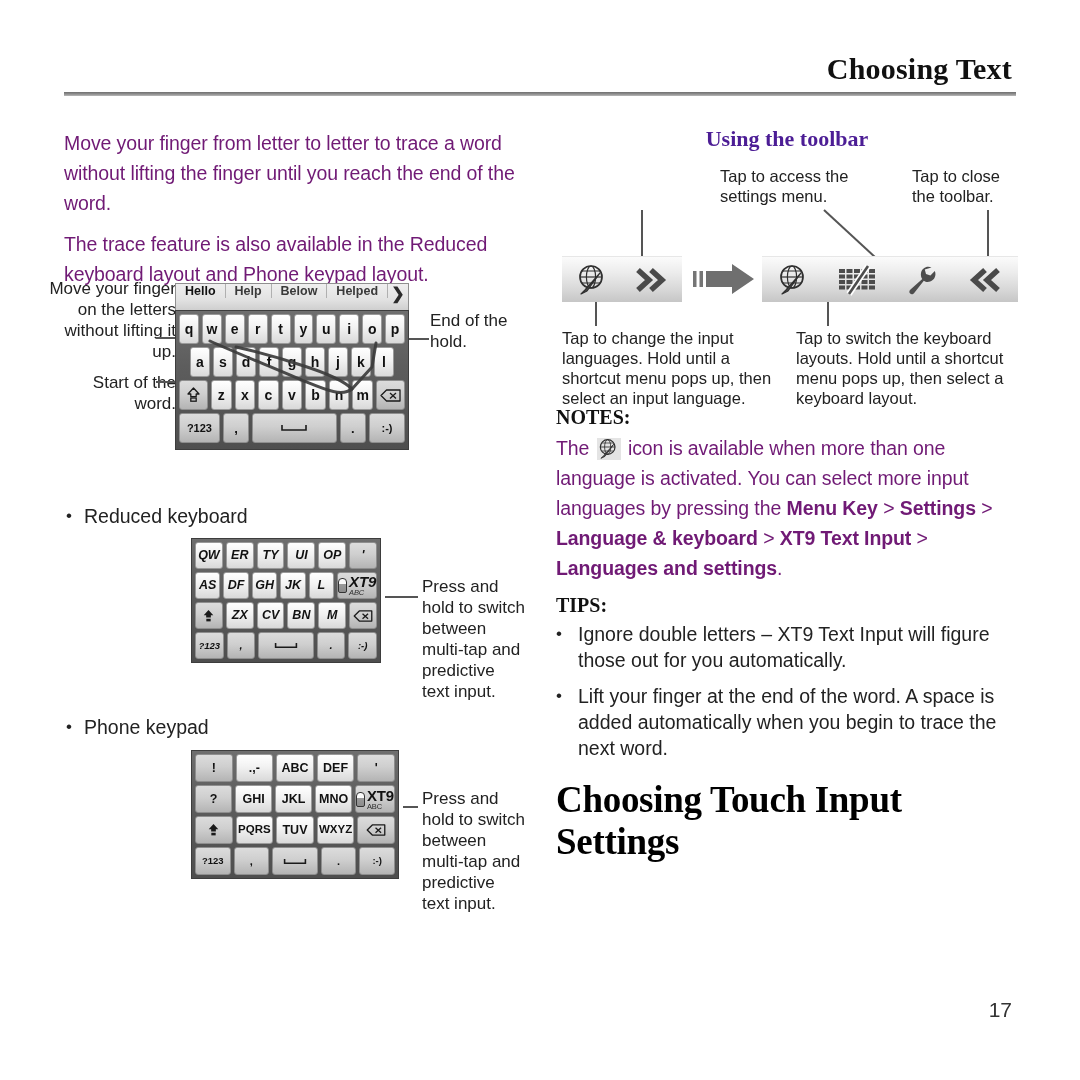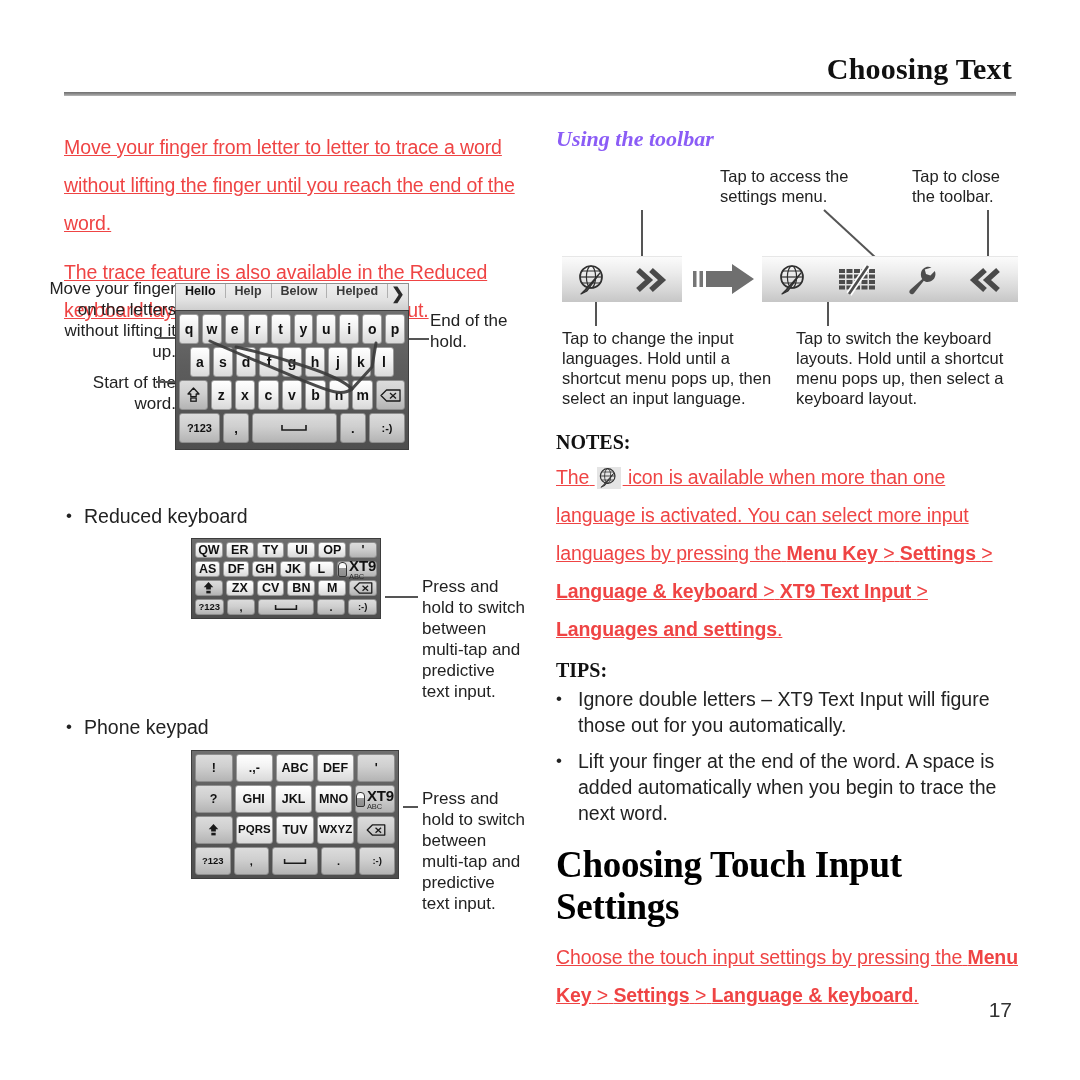--- a/index.html
+++ b/index.html
@@ -49,25 +49,24 @@
   }
   .col-right {
     position: absolute;
     left: 556px;
     top: 126px;
     width: 462px;
   }
 
   .body-p {
     font-size: 19.5px;
-    line-height: 38px;
+    line-height: 30px;
     margin: 0 0 11px 0;
-    color: #ef4444;
+    color: #701a75;
     letter-spacing: -0.1px;
-    text-decoration: underline;
   }
   .body-p b { font-weight: bold; }
 
   .bullet-row {
     display: flex;
     align-items: flex-start;
     font-size: 19.5px;
     line-height: 26px;
     color: #222;
     margin: 0 0 6px 0;
@@ -165,21 +164,21 @@
     color: #222;
   }
   .anno.right-al { text-align: right; }
   .leader {
     position: absolute;
     background: #555;
   }
 
   
   #reduced-wrap { position: absolute; left: 191px; top: 538px; width: 190px; }
-  #reduced-wrap .key { height: 16px; font-size: 12.5px; }
+  #reduced-wrap .key { height: 27px; font-size: 12.5px; font-style: italic; }
 
   
   #phone-wrap { position: absolute; left: 191px; top: 750px; width: 208px; }
   #phone-wrap .key { height: 28px; font-size: 12.5px; }
 
   .xt9-key {
     display: flex;
     align-items: center;
     gap: 2px;
     justify-content: center;
@@ -191,25 +190,25 @@
     background: linear-gradient(to bottom, #fafafa 0%, #fafafa 40%, #9a9a9a 41%, #8c8c8c 100%);
     flex: 0 0 7px;
   }
   .xt9-txt { line-height: 1; text-align: left; }
   .xt9-txt .t1 { font-size: 15px; font-weight: bold; display: block; letter-spacing: -0.2px; }
   .xt9-txt .t2 { font-size: 7.5px; font-weight: normal; display: block; color: #2c2c2c; letter-spacing: -0.2px; }
 
   
   .sub-head {
     font-family: "Liberation Serif", serif;
-    font-style: italic;
     font-weight: bold;
     font-size: 22px;
-    color: #8b5cf6;
+    color: #4c1d95;
     margin: 0 0 14px 0;
+    text-align: center;
   }
   .toolbar-fig { position: relative; height: 220px; }
   .tb-caption {
     position: absolute;
     font-size: 16.5px;
     line-height: 20px;
     color: #222;
   }
   .tb-bar {
     position: absolute;
@@ -611,21 +610,21 @@
       </svg>
 
       <div class="tb-caption" style="left:6px; top:162px; width:212px;">
         <span>Tap to change the input languages. Hold until a shortcut menu pops up, then select an input language.</span>
       </div>
       <div class="tb-caption" style="left:240px; top:162px; width:222px;">
         <span>Tap to switch the keyboard layouts. Hold until a shortcut menu pops up, then select a keyboard layout.</span>
       </div>
     </div>
 
-    <div class="section-label" style="margin-top:45px;">NOTES:</div>
+    <div class="section-label" style="margin-top:20px;">NOTES:</div>
     <p class="body-p">
       <span>The</span>
       <span class="inline-globe">
         <svg width="24" height="22" viewBox="0 0 36 32" style="position:absolute;left:0;top:0;" aria-hidden="true">
           <ellipse cx="16" cy="13" rx="11" ry="11" fill="none" stroke="#2f2f2f" stroke-width="1.8"></ellipse>
           <ellipse cx="16" cy="13" rx="4.6" ry="11" fill="none" stroke="#2f2f2f" stroke-width="1.3"></ellipse>
           <line x1="5" y1="13" x2="27" y2="13" stroke="#2f2f2f" stroke-width="1.3"></line>
           <line x1="7" y1="7" x2="25" y2="7" stroke="#2f2f2f" stroke-width="1.1"></line>
           <line x1="7" y1="19" x2="25" y2="19" stroke="#2f2f2f" stroke-width="1.1"></line>
           <path d="M25 9 L10 26 L6 30 L12 27 Z" fill="#4a4a4a" stroke="#2f2f2f" stroke-width="1.3" stroke-linejoin="round"></path>
@@ -647,24 +646,16 @@
     <div class="tip-row">
       <span class="tip-dot">•</span>
       <span>Ignore double letters – XT9 Text Input will figure those out for you automatically.</span>
     </div>
     <div class="tip-row">
       <span class="tip-dot">•</span>
       <span>Lift your finger at the end of the word. A space is added automatically when you begin to trace the next word.</span>
     </div>
 
     <h1 class="big-head">Choosing Touch Input Settings</h1>
-    <p class="body-p">
-      <span>Choose the touch input settings by pressing the</span>
-      <b>Menu Key</b>
-      <span>&gt;</span>
-      <b>Settings</b>
-      <span>&gt;</span>
-      <b>Language &amp; keyboard</b><span>.</span>
-    </p>
   </div>
 
   <div class="page-num">17</div>
 </div>
 
 </body></html>

